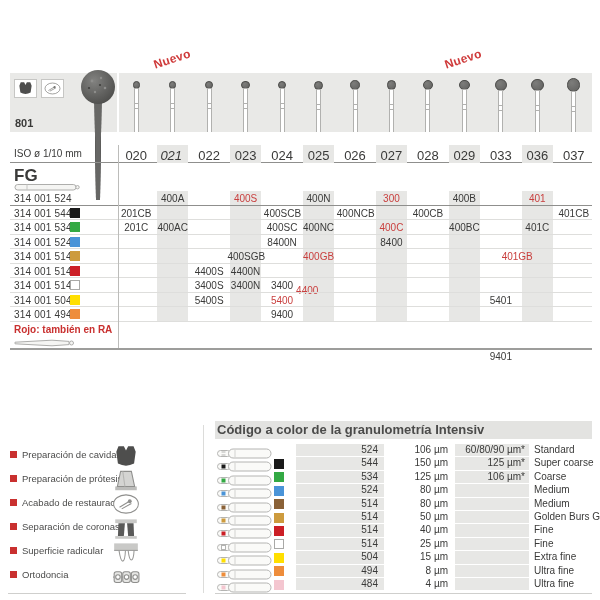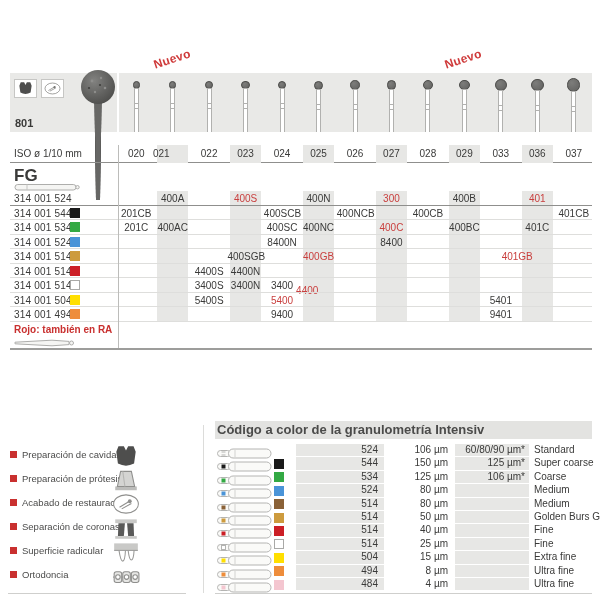--- a/index.html
+++ b/index.html
@@ -23,21 +23,21 @@
     background:radial-gradient(circle at 35% 32%, #7d7d7b, #58585644 115%), #5e5e5c;
     border:1px solid #4e4e4c; }
   .bur-stem { position:absolute; width:5px; background:#fff; border:1px solid #b1b1af; border-bottom:none; }
   .stem-band { position:absolute; left:0; width:100%; height:1px; background:#b1b1af; }
 
   
   #iso-row { position:absolute; left:10px; top:145px; width:582px; height:18px;
     border-bottom:1px solid #8f8f8d; }
   #iso-label { position:absolute; left:4px; top:3px; font-size:10px; }
   .col-band { position:absolute; top:0; background:#e7e7e5; }
-  .iso-size { position:absolute; top:3px; font-size:10px; text-align:center; }
+  .iso-size { position:absolute; top:3px; font-size:13px; text-align:center; }
 
   
   #fg-label { position:absolute; left:14px; top:166px; font-weight:bold; font-size:17px; }
   #fg-shank { position:absolute; left:14px; top:181px; }
 
   
   #bands-layer { position:absolute; left:10px; top:191px; width:582px; height:131px; }
   #rows-layer  { position:absolute; left:10px; top:191px; width:582px; height:131px; }
   .t-row { position:absolute; left:0; width:582px; height:14.5px; border-bottom:1px solid #dededc; }
   .t-row.first { border-bottom:1px solid #8f8f8d; }
@@ -187,21 +187,21 @@
       <div class="bur-stem" style="left: 453.269px; top: 17.66px; height: 41.34px;">
         <div class="stem-band" style="top: 14px;"></div>
         <div class="stem-band" style="top: 19px;"></div>
       </div>
     </div>
 
   <div id="iso-row">
     <div id="iso-label">ISO ø 1/10 mm</div>
   <div class="iso-size" style="left: 108px; width: 36.4615px;">020</div>
       <div class="col-band" style="left: 147.192px; width: 31px; height: 18px;"></div>
-      <div class="iso-size" style="left: 133px; width: 36.4615px;">021</div>
+      <div class="iso-size" style="left: 143px; width: 36.4615px; font-style: italic;">021</div>
       <div class="iso-size" style="left: 180.923px; width: 36.4615px;">022</div>
       <div class="col-band" style="left: 220.115px; width: 31px; height: 18px;"></div>
       <div class="iso-size" style="left: 217.385px; width: 36.4615px;">023</div>
       <div class="iso-size" style="left: 253.846px; width: 36.4615px;">024</div>
       <div class="col-band" style="left: 293.038px; width: 31px; height: 18px;"></div>
       <div class="iso-size" style="left: 290.308px; width: 36.4615px;">025</div>
       <div class="iso-size" style="left: 326.769px; width: 36.4615px;">026</div>
       <div class="col-band" style="left: 365.962px; width: 31px; height: 18px;"></div>
       <div class="iso-size" style="left: 363.231px; width: 36.4615px;">027</div>
       <div class="iso-size" style="left: 399.692px; width: 36.4615px;">028</div>
@@ -289,21 +289,21 @@
         <div class="order-code">314 001 504</div>
         <div class="row-swatch" style="background: rgb(255, 223, 0);"></div>
         <div class="row-cell" style="left: 180.923px; width: 36.4615px;">5400S</div>
         <div class="row-cell red" style="left: 253.846px; width: 36.4615px;">5400</div>
         <div class="row-cell" style="left: 472.615px; width: 36.4615px;">5401</div>
       </div>
       <div class="t-row" style="top: 116px;">
         <div class="order-code">314 001 494</div>
         <div class="row-swatch" style="background: rgb(238, 141, 59);"></div>
         <div class="row-cell" style="left: 253.846px; width: 36.4615px;">9400</div>
-        <div class="row-cell" style="left: 472.615px; width: 36.4615px;">9401</div>
+        <div class="row-cell" style="left: 472.615px; width: 36.4615px; margin-top: 42px;">9401</div>
       </div>
     </div>
   <div id="col-sep"></div>
 
   <div id="ra-note">Rojo: también en RA</div>
   <svg id="ra-shank" width="62" height="12" viewBox="0 0 62 12">
     <path d="M1 5.2 L38 3.2 L55 4.4 L55 7.6 L38 8.8 L1 6.8 Z" fill="#f5f5f3" stroke="#aeaeac"></path>
     <circle cx="57.5" cy="6" r="2" fill="#f5f5f3" stroke="#aeaeac"></circle>
   </svg>
   <div id="table-bottom"></div>

